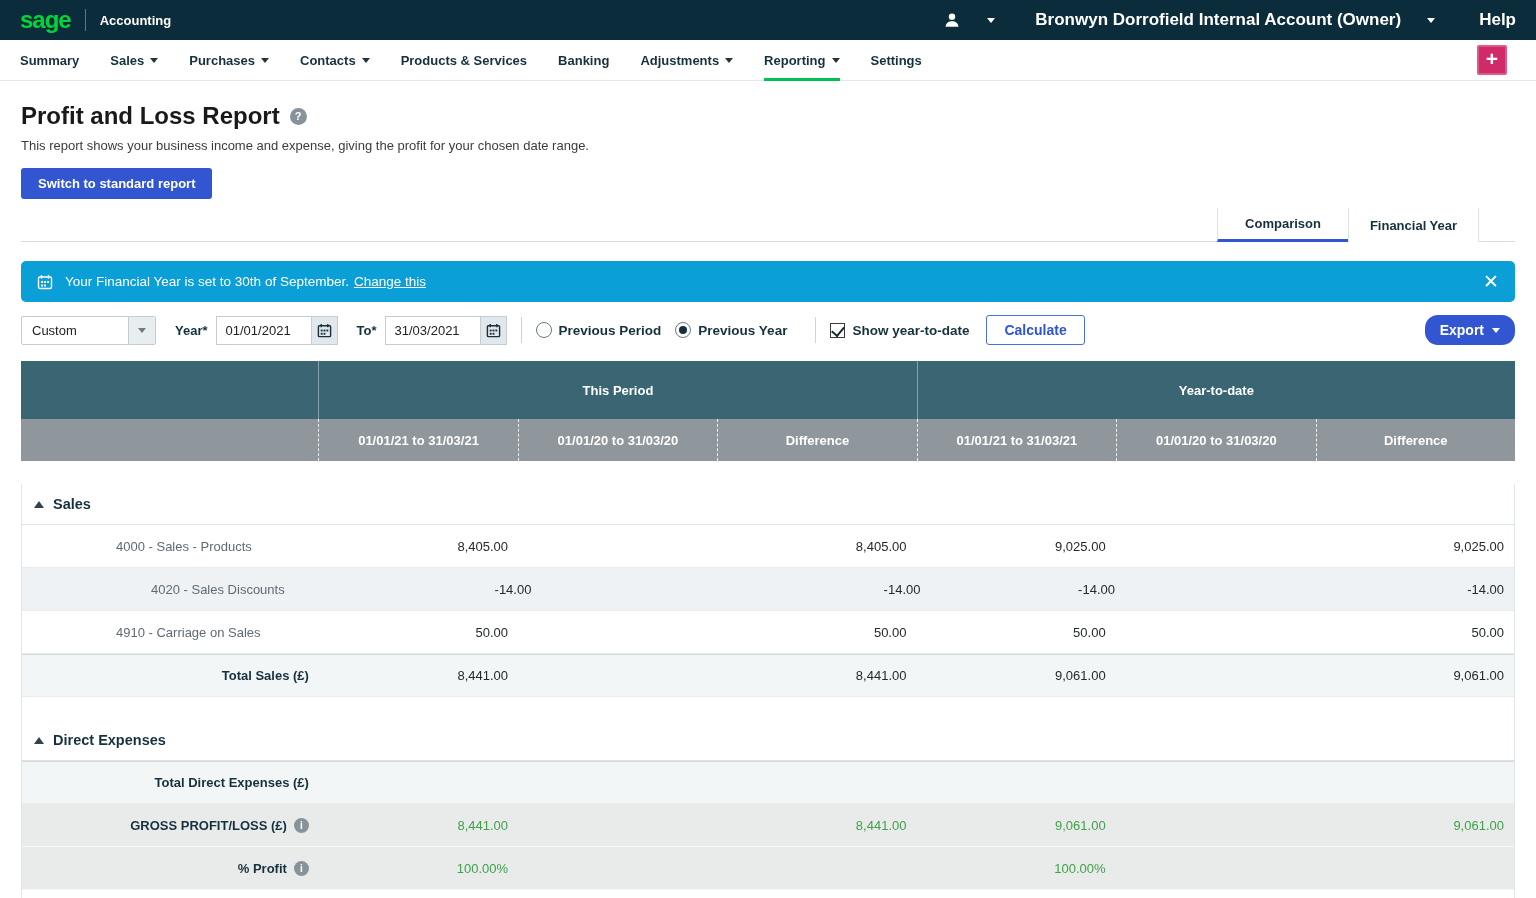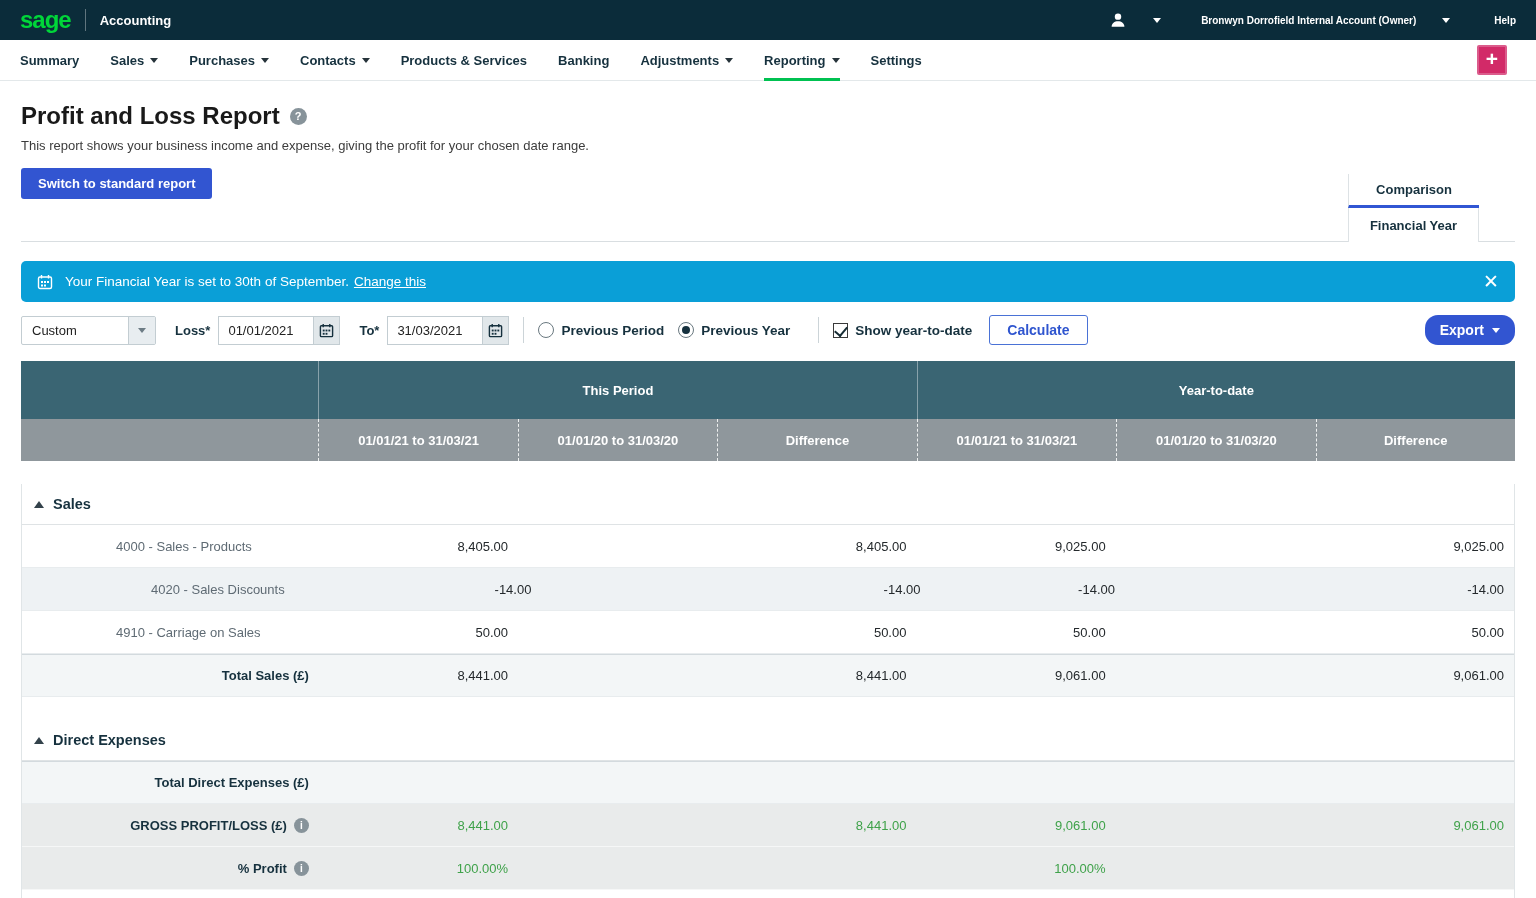--- a/index.html
+++ b/index.html
@@ -3,21 +3,21 @@
 <meta charset="utf-8">
 <style>
   * { box-sizing: border-box; margin: 0; padding: 0; }
   html,body { width:1536px; height:898px; background:#fff; font-family:"Liberation Sans", sans-serif; overflow:hidden; }
 
   
   .topbar { height:40px; background:#0b2c3a; display:flex; align-items:center; padding:0 20px; color:#fff; }
   .brand { color:#00d639; font-size:24px; font-weight:700; letter-spacing:-1px; line-height:36px; }
   .brand-divider { width:1px; height:22px; background:rgba(255,255,255,.35); margin:0 14px; }
   .product { font-size:13px; font-weight:700; }
-  .topbar-right { margin-left:auto; display:flex; align-items:center; gap:26px; font-size:10px; font-weight:700; }
+  .topbar-right { margin-left:auto; display:flex; align-items:center; gap:26px; font-size:17px; font-weight:700; }
   .user-icon { width:18px; height:18px; }
   .caret { width:0; height:0; border-left:4px solid transparent; border-right:4px solid transparent; border-top:5px solid #fff; display:inline-block; }
   .caret.dark { border-top-color:#26333a; }
   .caret.gray { border-top-color:#6d7c85; }
   .topbar-help { margin-left:18px; }
 
   
   .navbar { height:41px; border-bottom:1px solid #e3e8ea; display:flex; align-items:center; padding:0 29px 0 20px; background:#fff; }
   .nav-item { position:relative; height:41px; display:flex; align-items:center; gap:6px; margin-right:31px; font-size:13px; font-weight:700; color:#16313e; cursor:pointer; }
   .nav-item.active::after { content:""; position:absolute; left:0; right:0; bottom:0; height:3px; background:#00c151; }
@@ -26,21 +26,21 @@
   
   .content { padding:0 21px; }
   .page-title-row { margin-top:21px; display:flex; align-items:center; gap:10px; }
   .page-title { font-size:24px; font-weight:700; color:#191919; }
   .help-icon { width:17px; height:17px; border-radius:50%; background:#87939a; color:#fff; font-size:11px; font-weight:700; text-align:center; line-height:17px; }
   .page-desc { margin-top:8px; font-size:13px; color:#3c3c3c; }
   .switch-btn { margin-top:15px; display:inline-block; background:#3255d1; color:#fff; font-size:13px; font-weight:700; padding:8px 17px; border:none; border-radius:3px; cursor:pointer; }
 
   
   .tabs-bar { margin-top:9px; height:34px; border-bottom:1px solid #d9dee1; position:relative; }
-  .tabs { position:absolute; right:36px; bottom:-1px; display:flex;flex-direction:column; }
+  .tabs { position:absolute; right:36px; bottom:-1px; display:flex; }
   .tab { width:131px; height:34px; display:flex; align-items:center; justify-content:center; font-size:13px; font-weight:700; color:#16313e; border-left:1px solid #dde2e5; cursor:pointer; background:#fff; }
   .tab:last-child { border-right:1px solid #dde2e5; }
   .tab.active { border-bottom:3px solid #3156d3; }
 
   
   .banner { margin-top:19px; height:41px; background:#0a9fd7; border-radius:5px; display:flex; align-items:center; padding:0 16px; color:#fff; font-size:13.5px; }
   .banner-text { margin-left:12px; }
   .banner-link { color:#fff; text-decoration:underline; margin-left:5px; cursor:pointer; }
   .banner-close { margin-left:auto; font-size:19px; font-weight:400; cursor:pointer; line-height:1; }
 
@@ -179,21 +179,21 @@
   </div>
 
   
   <div class="filters">
     <div class="select">
       <span class="select-value">Custom</span>
       <span class="select-caret-box">
           <span class="caret gray"></span>
         </span>
     </div>
-    <span class="f-label">Loss*</span>
+    <span class="f-label">Year*</span>
     <input class="date-input" value="01/01/2021" style="">
     <span class="cal-btn">
       <svg width="15" height="15" viewBox="0 0 16 16">
           <rect x="1.5" y="3" width="13" height="11.5" rx="1" fill="none" stroke="#16313e" stroke-width="1.5"></rect>
           <line x1="4.5" y1="1" x2="4.5" y2="4.5" stroke="#16313e" stroke-width="1.5"></line>
           <line x1="11.5" y1="1" x2="11.5" y2="4.5" stroke="#16313e" stroke-width="1.5"></line>
           <rect x="4" y="7" width="2" height="2" fill="#16313e"></rect>
           <rect x="7" y="7" width="2" height="2" fill="#16313e"></rect>
           <rect x="10" y="7" width="2" height="2" fill="#16313e"></rect>
           <rect x="4" y="10.5" width="2" height="2" fill="#16313e"></rect>

